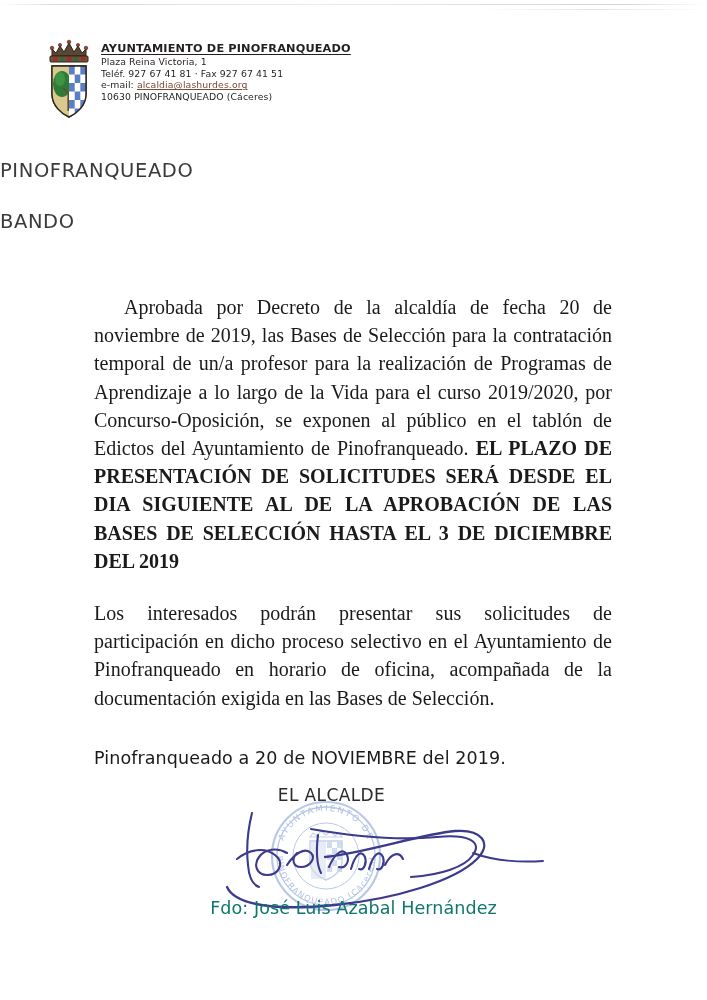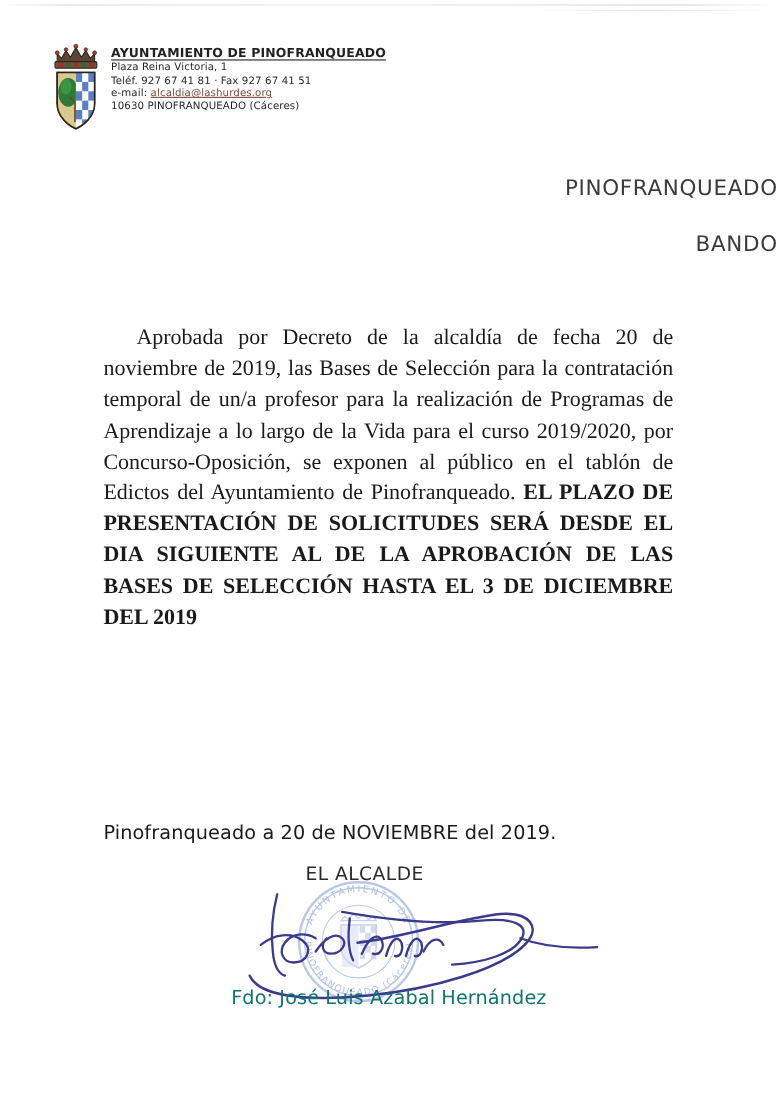--- a/index.html
+++ b/index.html
@@ -84,21 +84,21 @@
     text-decoration: underline;
     text-underline-offset: 1px;
   }
 
   
   .doc-title,
   .doc-subtitle {
     position: absolute;
     left: 0;
     width: 707px;
-    text-align: right;
+    text-align: left;
     font-family: "DejaVu Sans", "Liberation Sans", sans-serif;
     color: #3a3a3a;
     font-weight: normal;
     letter-spacing: 0.6px;
   }
   .doc-title  { top: 159px; font-size: 19.5px; }
   .doc-subtitle { top: 210px; font-size: 19.5px; }
 
   
   .body-block {
@@ -239,20 +239,21 @@
       <div class="lh-line">10630 PINOFRANQUEADO (Cáceres)</div>
     </div>
   </div>
 
   <div class="doc-title">PINOFRANQUEADO</div>
   <div class="doc-subtitle">BANDO</div>
 
   <div class="body-block">
     <p class="para indent"><span>Aprobada por Decreto de la alcaldía de fecha 20 de noviembre de 2019, las Bases de Selección para la contratación temporal de un/a profesor para la realización de Programas de Aprendizaje a lo largo de la Vida para el curso 2019/2020, por Concurso-Oposición, se exponen al público en el tablón de Edictos del Ayuntamiento de Pinofranqueado. </span><span class="bold-caps">EL PLAZO DE PRESENTACIÓN DE SOLICITUDES SERÁ DESDE EL DIA SIGUIENTE AL DE LA APROBACIÓN DE LAS BASES DE SELECCIÓN HASTA EL 3 DE DICIEMBRE DEL 2019</span></p>
 
+    <p class="para gap">Los interesados podrán presentar sus solicitudes de participación en dicho proceso selectivo en el Ayuntamiento de Pinofranqueado en horario de oficina, acompañada de la documentación exigida en las Bases de Selección.</p>
   </div>
 
   <div class="date-line">Pinofranqueado a 20 de NOVIEMBRE del 2019.</div>
 
   <div class="sign-title">EL ALCALDE</div>
 
   <div class="stamp-wrap">
     <svg width="126" height="126" viewBox="0 0 126 126">
       <defs>
         <path id="arcTop" d="M 18,63 A 45,45 0 0 1 108,63"></path>

